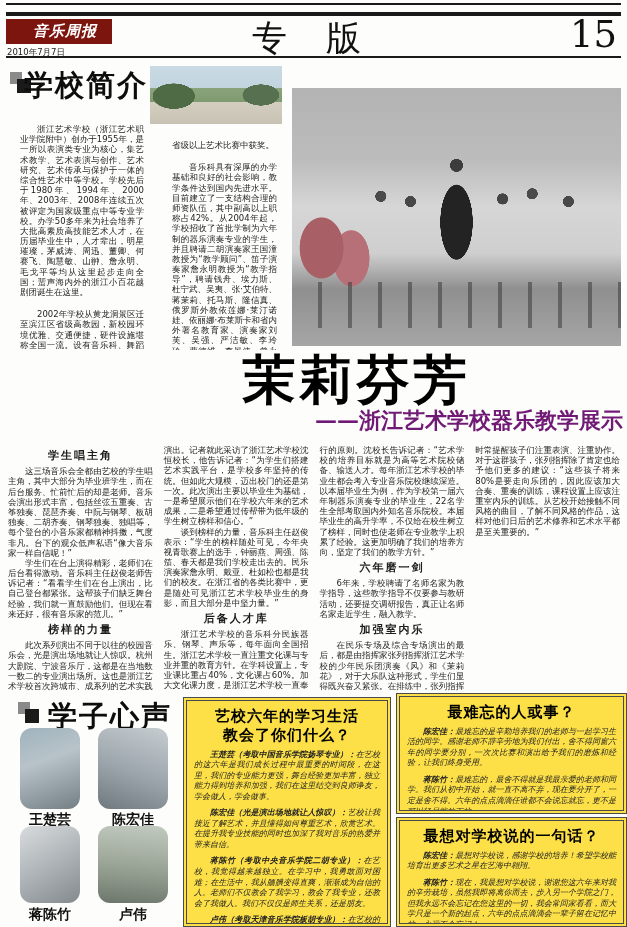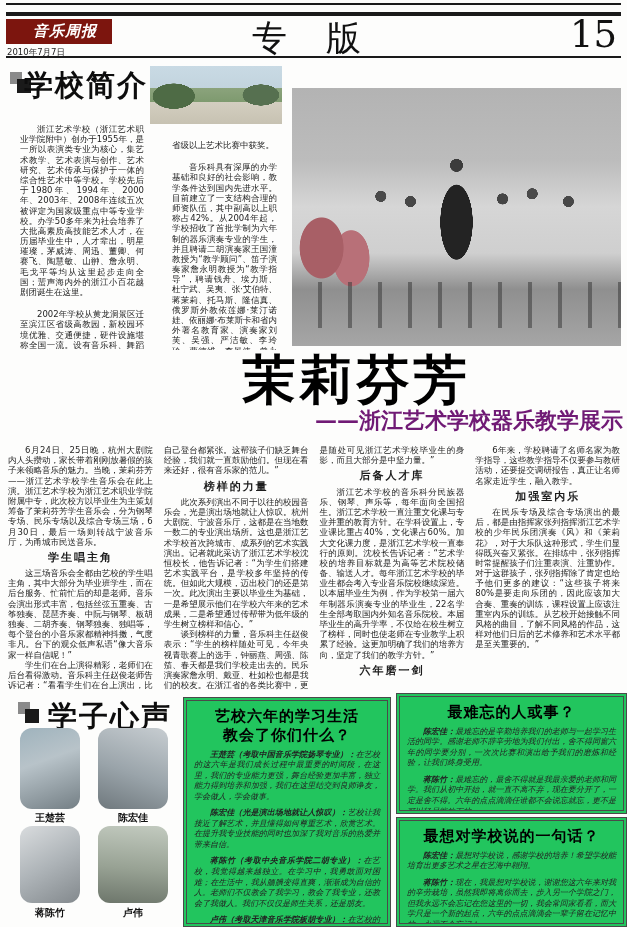--- a/index.html
+++ b/index.html
@@ -84,23 +84,23 @@
   .article .subhead{
     text-align:center;font-weight:bold;font-family:"DejaVu Serif",serif;
     font-size:11px;margin:4px 0;text-indent:0;letter-spacing:2px;
   }
   
   .stu-photo{position:absolute;border-radius:12px;}
   .stu-photo.a{background:linear-gradient(160deg,#9fb3bd 0%,#b8c3c9 40%,#747f85 100%);}
   .stu-photo.b{background:linear-gradient(200deg,#c7cdd1 0%,#9aa4aa 55%,#6f787d 100%);}
   .stu-photo.c{background:linear-gradient(150deg,#d9dcde 0%,#aeb4b8 50%,#83898d 100%);}
   .stu-photo.d{background:linear-gradient(185deg,#c2cabf 0%,#98a294 55%,#6d766b 100%);}
-  .stu-name{position:absolute;font-size:10px;font-weight:bold;text-align:center;color:#111;}
-  
-  .qa-box{position:absolute;border:1px solid #4a4a4a;background:#22c55e;}
+  .stu-name{position:absolute;font-size:14px;font-weight:bold;text-align:center;color:#111;}
+  
+  .qa-box{position:absolute;border:1px solid #4a4a4a;background:#fde047;}
   .qa-inner{
     position:absolute;left:2px;right:2px;top:2px;bottom:2px;border:1px solid #4a4a4a;
     padding:5px 7px;overflow:hidden;
   }
   .qa-title{
     text-align:center;font-weight:900;font-size:15px;line-height:1.25;color:#000;
     margin:1px 0 4px 0;letter-spacing:1px;
   }
   .qa-p{
     margin:0 0 5px 0;font-size:8px;line-height:1.32;text-align:justify;
@@ -139,21 +139,20 @@
 </div>
 
 <div class="perf-photo">
   <div class="stands"></div>
 </div>
 
 <div class="headline">茉莉芬芳</div>
 <div class="subheadline">——浙江艺术学校器乐教学展示</div>
 
 <div class="article">
-  <p>6月24日、25日晚，杭州大剧院内人头攒动，家长带着刚刚放暑假的孩子来领略音乐的魅力。当晚，茉莉芬芳——浙江艺术学校学生音乐会在此上演。浙江艺术学校为浙江艺术职业学院附属中专，此次校方以毕业生为主策划筹备了茉莉芬芳学生音乐会，分为钢琴专场、民乐专场以及综合专场三场，6月30日，最后一场则转战宁波音乐厅，为甬城市民送音乐。</p>
   <div class="subhead">学生唱主角</div>
   <p>这三场音乐会全都由艺校的学生唱主角，其中大部分为毕业班学生，而在后台服务、忙前忙后的却是老师。音乐会演出形式丰富，包括丝弦五重奏、古筝独奏、琵琶齐奏、中阮与钢琴、板胡独奏、二胡齐奏、钢琴独奏、独唱等，每个登台的小音乐家都精神抖擞，气度非凡。台下的观众低声私语“像大音乐家一样自信呢！”</p>
   <p>学生们在台上演得精彩，老师们在后台看得激动。音乐科主任赵俊老师告诉记者：“看看学生们在台上演出，比自己登台都紧张。这帮孩子们缺乏舞台经验，我们就一直鼓励他们。但现在看来还好，很有音乐家的范儿。”</p>
   <div class="subhead">榜样的力量</div>
   <p>此次系列演出不同于以往的校园音乐会，光是演出场地就让人惊叹。杭州大剧院、宁波音乐厅，这都是在当地数一数二的专业演出场所。这也是浙江艺术学校首次跨城市、成系列的艺术实践演出。记者就此采访了浙江艺术学校沈恒校长，他告诉记者：“为学生们搭建艺术实践平台，是学校多年坚持的传统。但如此大规模，迈出校门的还是第一次。此次演出主要以毕业生为基础，一是希望展示他们在学校六年来的艺术成果，二是希望通过传帮带为低年级的学生树立榜样和信心。”</p>
   <p>谈到榜样的力量，音乐科主任赵俊表示：“学生的榜样随处可见，今年央视青歌赛上的选手，钟丽燕、周强、陈笳、春天都是我们学校走出去的。民乐演奏家詹永明、戴亚、杜如松也都是我们的校友。在浙江省的各类比赛中，更是随处可见浙江艺术学校毕业生的身影，而且大部分是中坚力量。”</p>
   <div class="subhead">后备人才库</div>
   <p>浙江艺术学校的音乐科分民族器乐、钢琴、声乐等，每年面向全国招生。浙江艺术学校一直注重文化课与专业并重的教育方针。在学科设置上，专业课比重占40%，文化课占60%。加大文化课力度，是浙江艺术学校一直奉行的原则。沈校长告诉记者：“艺术学校的培养目标就是为高等艺术院校储备、输送人才。每年浙江艺术学校的毕业生都会考入专业音乐院校继续深造。以本届毕业生为例，作为学校第一届六年制器乐演奏专业的毕业生，22名学生全部考取国内外知名音乐院校。本届毕业生的高升学率，不仅给在校生树立了榜样，同时也使老师在专业教学上积累了经验。这更加明确了我们的培养方向，坚定了我们的教学方针。”</p>
   <div class="subhead">六年磨一剑</div>
   <p>6年来，学校聘请了名师名家为教学指导，这些教学指导不仅要参与教研活动，还要提交调研报告，真正让名师名家走近学生，融入教学。</p>

